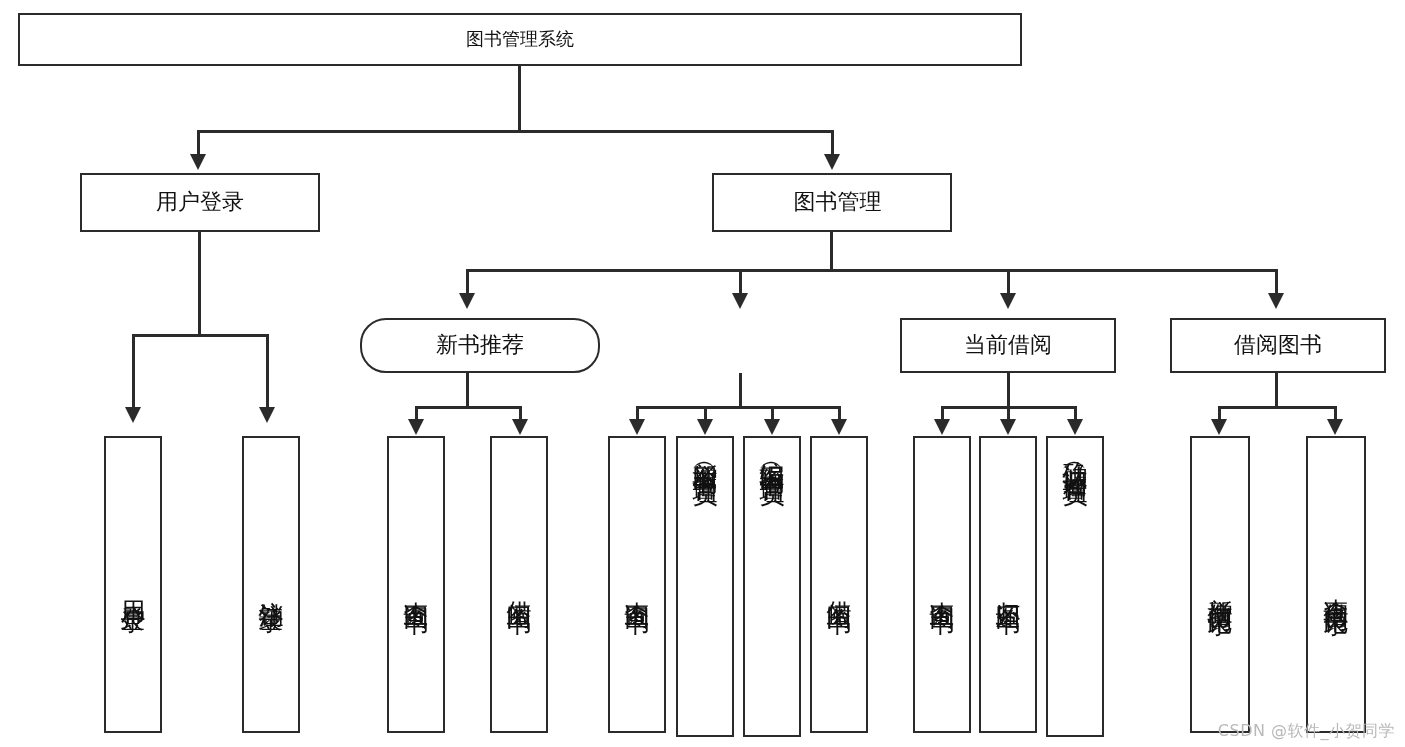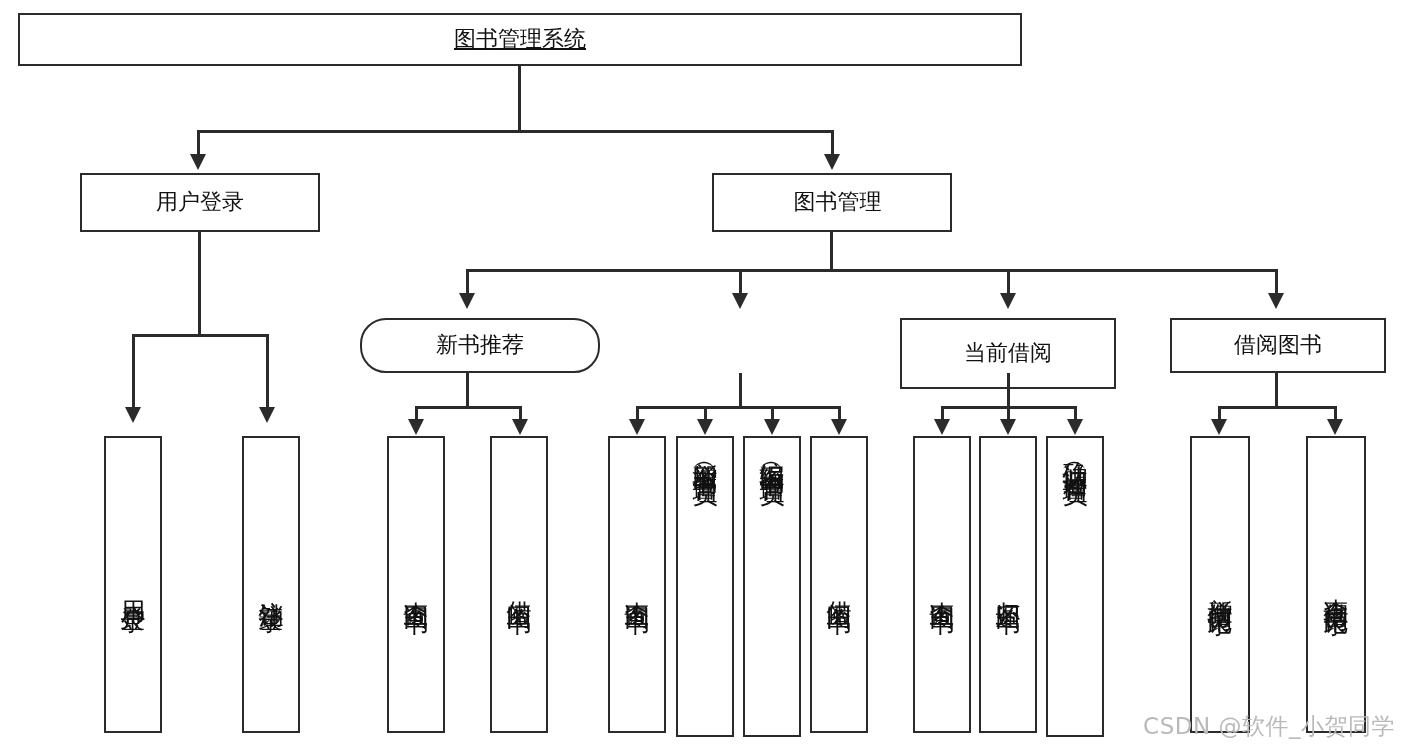--- a/index.html
+++ b/index.html
@@ -32,22 +32,21 @@
     color: #111111;
     line-height: 1.12;
     text-align: center;
     white-space: nowrap;
   }
   
   .node.horiz .label {
     font-size: 22px;
   }
   .node.root .label {
-    font-size: 22px;
-    text-decoration: underline;
+    font-size: 18px;
   }
   
   .node.leaf {
     align-items: flex-start;
     justify-content: center;
     padding-top: 4px;
   }
   .node.leaf .label {
     writing-mode: vertical-rl;
     text-orientation: upright;
@@ -72,21 +71,21 @@
     height: 0;
     border-left: 8px solid transparent;
     border-right: 8px solid transparent;
     border-top: 16px solid #2b2b2b;
   }
   
   #watermark {
     position: absolute;
     right: 10px;
     bottom: 5px;
-    font-size: 23px;
+    font-size: 16px;
     color: #b9b9b9;
     letter-spacing: 0.5px;
     white-space: nowrap;
     pointer-events: none;
   }
 </style>
 </head>
 <body>
 
 <div id="canvas">
@@ -126,21 +125,21 @@
   <div class="conn vline" style="left:739px; top:269px; width:3px; height:26px;"></div>
   <div class="arrow" style="left:732px; top:293px;"></div>
   <div class="conn vline" style="left:1007px; top:269px; width:3px; height:26px;"></div>
   <div class="arrow" style="left:1000px; top:293px;"></div>
   <div class="conn vline" style="left:1275px; top:269px; width:3px; height:26px;"></div>
   <div class="arrow" style="left:1268px; top:293px;"></div>
 
   <div class="node horiz" style="left:360px; top:318px; width:240px; height:55px;border-radius:26px;">
     <span class="label">新书推荐</span>
   </div>
-  <div class="node horiz" style="left:900px; top:318px; width:216px; height:71px;">
+  <div class="node horiz" style="left:900px; top:318px; width:216px; height:55px;">
     <span class="label">当前借阅</span>
   </div>
   <div class="node horiz" style="left:1170px; top:318px; width:216px; height:55px;">
     <span class="label">借阅图书</span>
   </div>
 
   <div class="conn vline" style="left:466px; top:373px; width:3px; height:36px;"></div>
   <div class="conn hline" style="left:415px; top:406px; width:107px; height:3px;"></div>
   <div class="conn vline" style="left:415px; top:406px; width:3px; height:16px;"></div>
   <div class="arrow" style="left:408px; top:419px;"></div>

